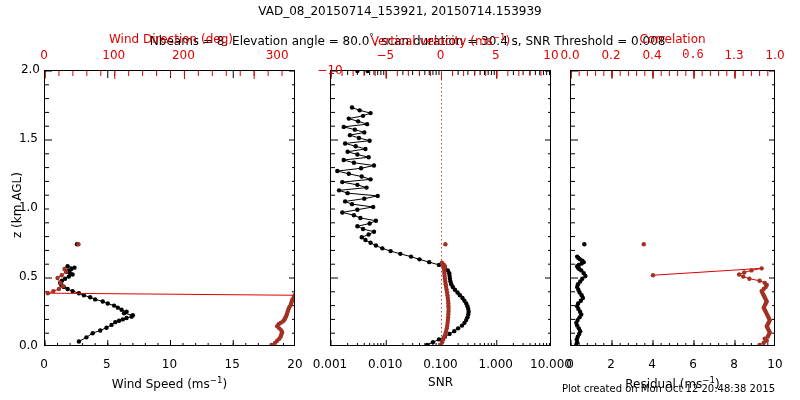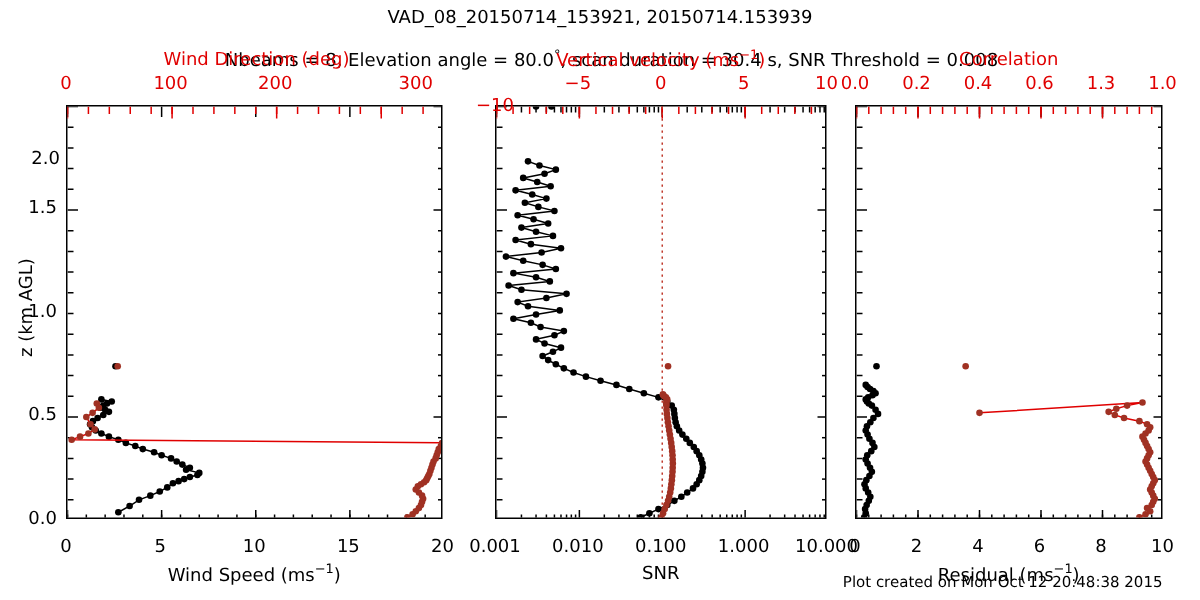--- a/index.html
+++ b/index.html
@@ -48,21 +48,21 @@
 
   <div class="txt footer">Plot created on Mon Oct 12 20:48:38 2015</div>
 
   <div class="ylab" style="left:10px;top:238px;">z (km AGL)</div>
 
   <div id="panels">
       <div class="txt ticklab" style="left: 38px; top: 339px; transform: translateX(-100%);">0.0</div>
       <div class="txt ticklab" style="left: 38px; top: 270px; transform: translateX(-100%);">0.5</div>
       <div class="txt ticklab" style="left: 38px; top: 201px; transform: translateX(-100%);">1.0</div>
       <div class="txt ticklab" style="left: 38px; top: 132px; transform: translateX(-100%);">1.5</div>
-      <div class="txt ticklab" style="left: 40px; top: 63px; transform: translateX(-100%); margin-top: 36px;">2.0</div>
+      <div class="txt ticklab" style="left: 40px; top: 63px; transform: translateX(-100%);">2.0</div>
       <div class="panel" style="left: 44px; top: 70px; width: 251px; height: 276px;">
         <div class="topaxis"></div>
         <svg width="251" height="276">
           <line x1="0" y1="276" x2="0" y2="269" class="tick"></line>
           <line x1="0" y1="0" x2="0" y2="7" class="tick"></line>
           <line x1="62.75" y1="276" x2="62.75" y2="269" class="tick"></line>
           <line x1="62.75" y1="0" x2="62.75" y2="7" class="tick"></line>
           <line x1="125.5" y1="276" x2="125.5" y2="269" class="tick"></line>
           <line x1="125.5" y1="0" x2="125.5" y2="7" class="tick"></line>
           <line x1="188.25" y1="276" x2="188.25" y2="269" class="tick"></line>
@@ -733,19 +733,19 @@
       </div>
       <div class="txt ticklab ctr" style="left: 570px; top: 358px;">0</div>
       <div class="txt ticklab ctr" style="left: 611px; top: 358px;">2</div>
       <div class="txt ticklab ctr" style="left: 652px; top: 358px;">4</div>
       <div class="txt ticklab ctr" style="left: 693px; top: 358px;">6</div>
       <div class="txt ticklab ctr" style="left: 734px; top: 358px;">8</div>
       <div class="txt ticklab ctr" style="left: 775px; top: 358px;">10</div>
       <div class="txt ticklab-red ctr" style="left: 570px; top: 49px;">0.0</div>
       <div class="txt ticklab-red ctr" style="left: 611px; top: 49px;">0.2</div>
       <div class="txt ticklab-red ctr" style="left: 652px; top: 49px;">0.4</div>
-      <div class="txt ticklab-red ctr" style="left: 693px; top: 49px;">0.6</div>
+      <div class="txt ticklab-red ctr" style="left: 693px; top: 49px; font-family: Liberation Mono, monospace;">0.6</div>
       <div class="txt ticklab-red ctr" style="left: 734px; top: 49px;">1.3</div>
       <div class="txt ticklab-red ctr" style="left: 775px; top: 49px;">1.0</div>
       <div class="txt axlabel ctr" style="left: 672.5px; top: 376px;">Residual (ms<sup>−1</sup>)</div>
       <div class="txt ticklab-red axlabel ctr" style="left: 672.5px; top: 33px;">Correlation</div>
     </div>
 </div>
 
 </body></html>

